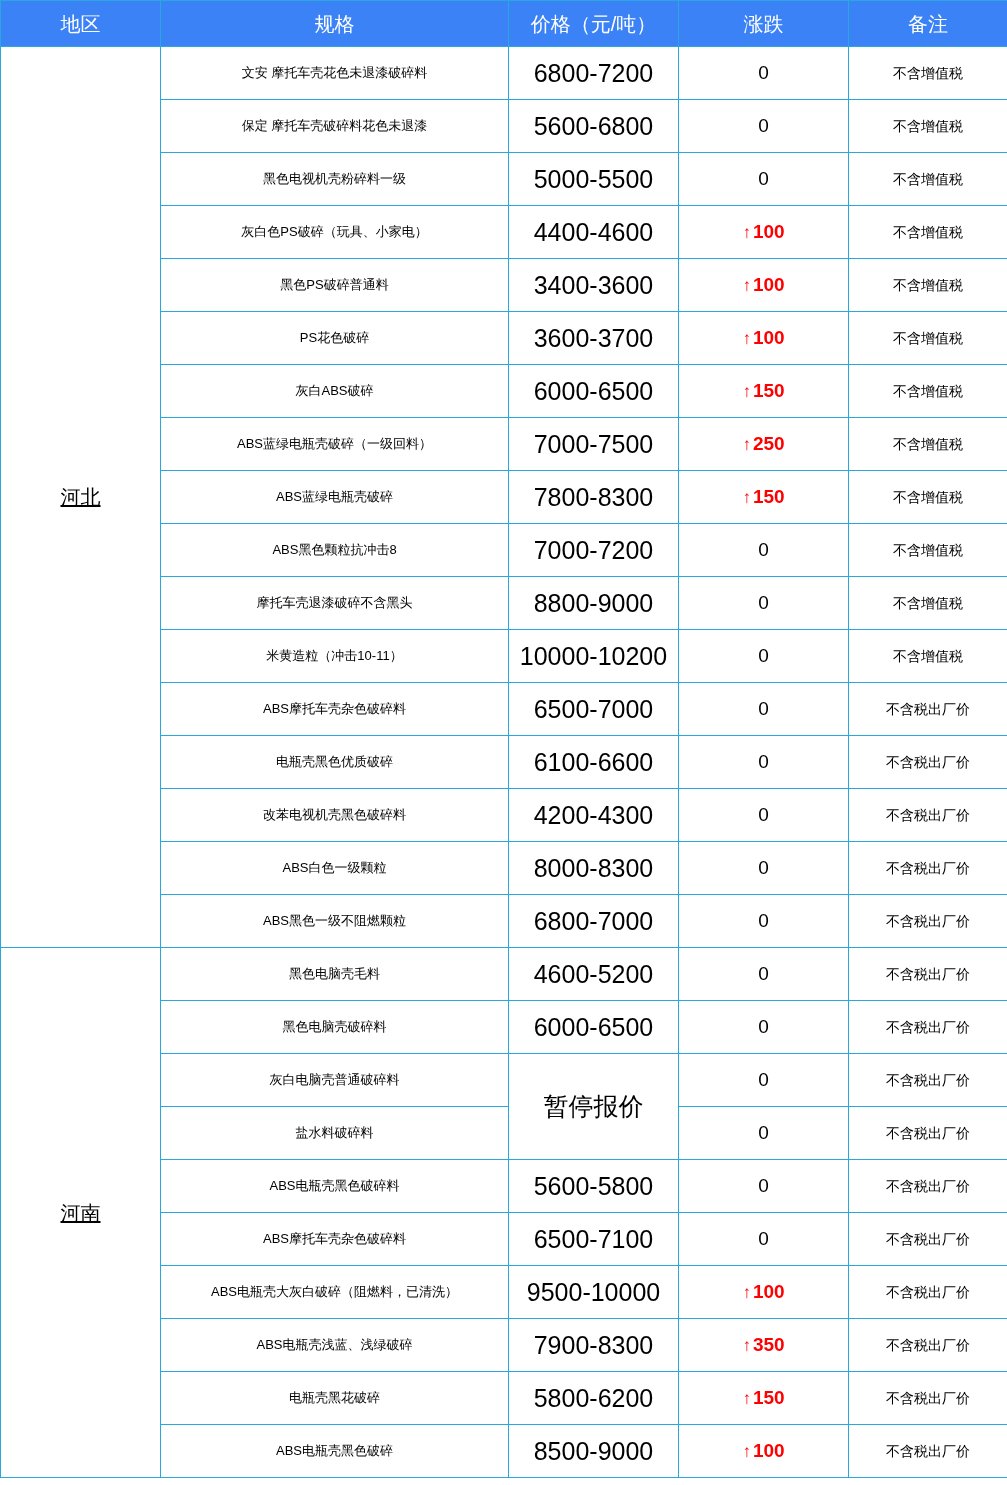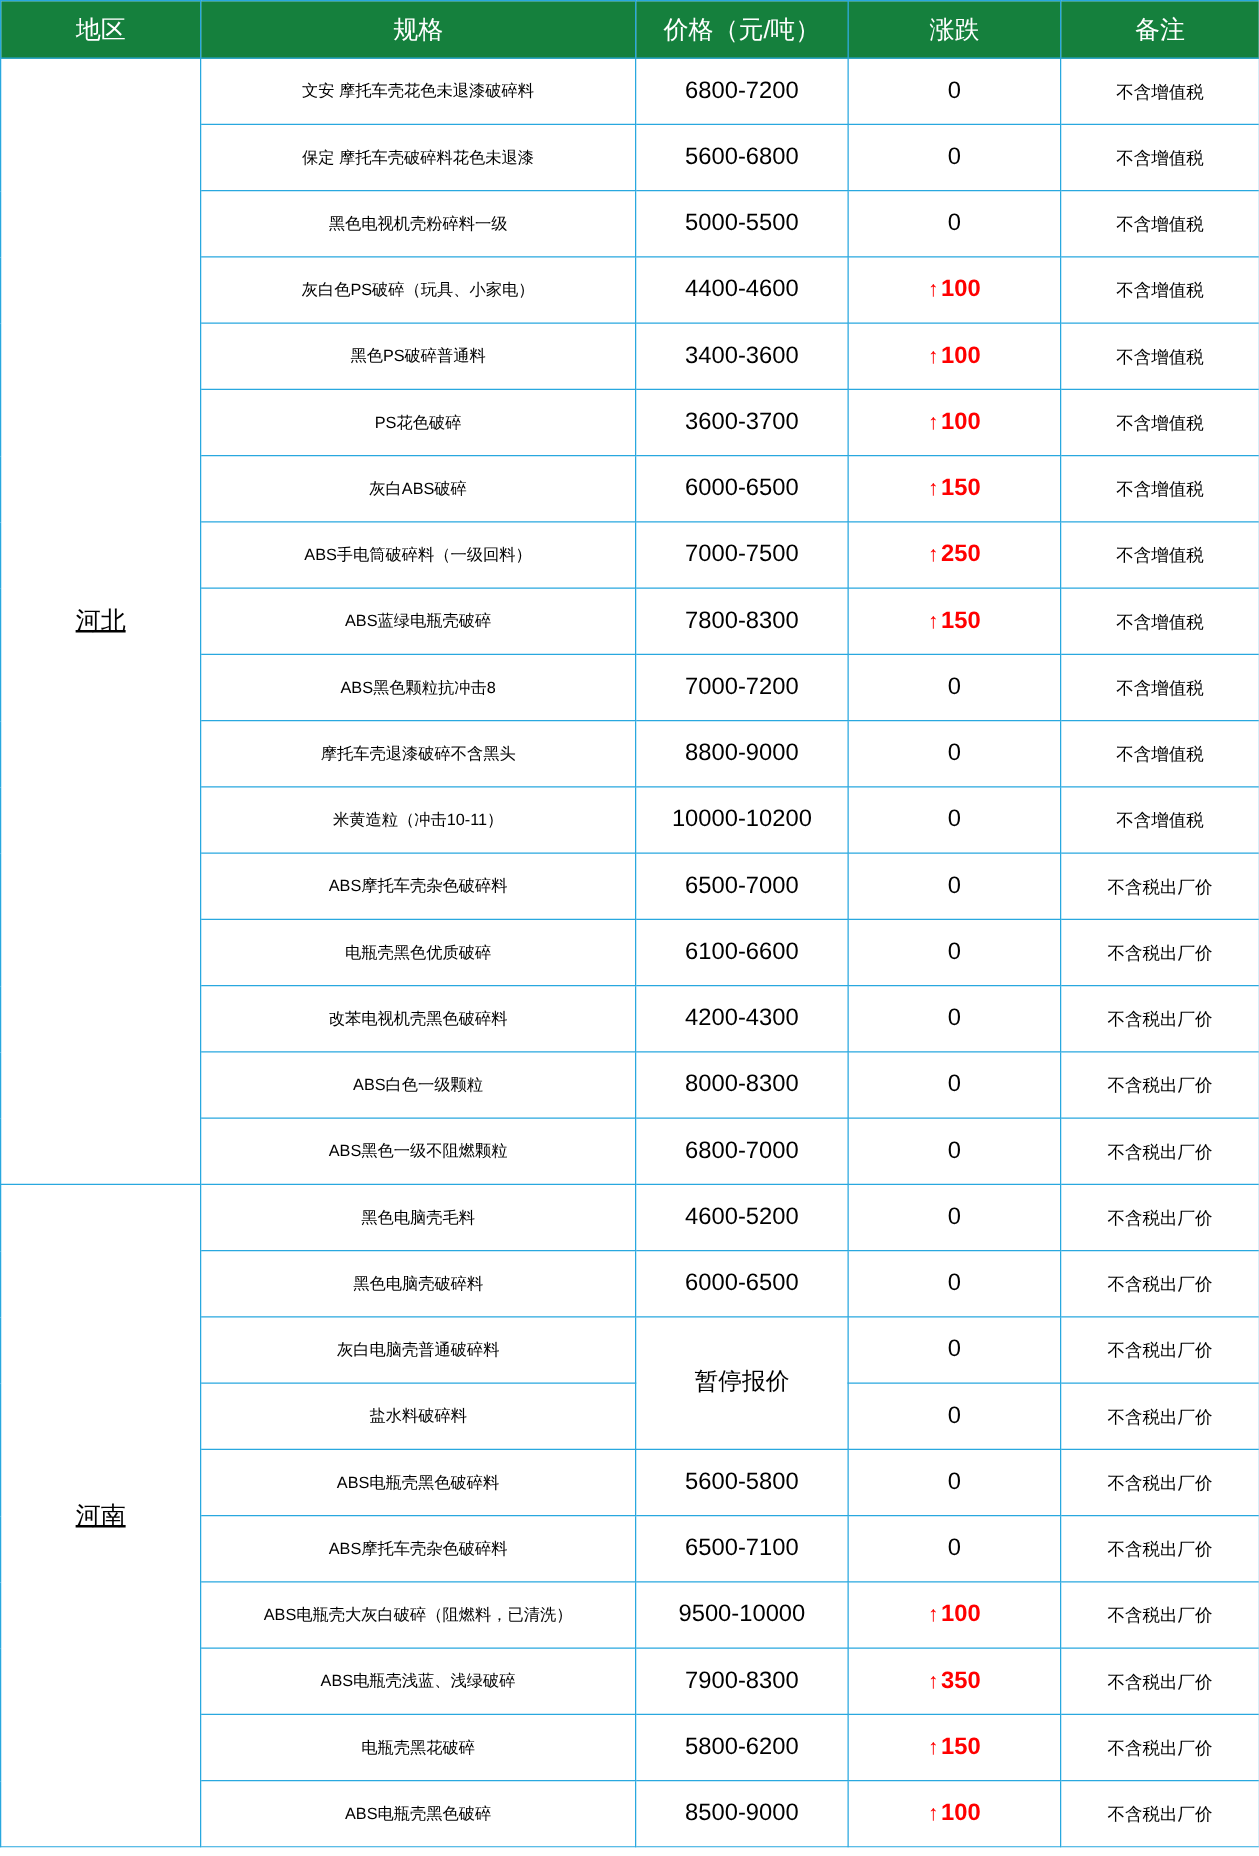--- a/index.html
+++ b/index.html
@@ -21,42 +21,42 @@
   .price-table td {
     border: 1px solid #29a8df;
     text-align: center;
     vertical-align: middle;
     font-size: 19px;
     padding: 4px 6px;
     line-height: 1.3;
     box-sizing: border-box;
   }
   .price-table thead th {
-    background: #15803d;
+    background: #3b82f6;
     color: #ffffff;
     font-weight: normal;
     height: 46px;
     font-size: 20px;
     border-color: #29a8df;
   }
   col.c-region { width: 160px; }
   col.c-spec   { width: 348px; }
   col.c-price  { width: 170px; }
   col.c-change { width: 170px; }
   col.c-note   { width: 159px; }
 
   td.region-cell {
     font-size: 20px;
     text-decoration: underline;
   }
   td.spec-cell {
     font-size: 13px;
   }
   td.price-cell {
-    font-size: 19px;
+    font-size: 25px;
   }
   td.change-cell {
     font-size: 19px;
   }
   td.note-cell {
     font-size: 14px;
   }
   .up {
     color: #ff0000;
     font-weight: bold;
@@ -126,21 +126,21 @@
         <td class="change-cell"><span class="up"><span class="arrow">↑</span>100</span></td>
         <td class="note-cell">不含增值税</td>
       </tr>
       <tr class="data-row">
         <td class="spec-cell">灰白ABS破碎</td>
         <td class="price-cell">6000-6500</td>
         <td class="change-cell"><span class="up"><span class="arrow">↑</span>150</span></td>
         <td class="note-cell">不含增值税</td>
       </tr>
       <tr class="data-row">
-        <td class="spec-cell">ABS手电筒破碎料（一级回料）</td>
+        <td class="spec-cell">ABS蓝绿电瓶壳破碎（一级回料）</td>
         <td class="price-cell">7000-7500</td>
         <td class="change-cell"><span class="up"><span class="arrow">↑</span>250</span></td>
         <td class="note-cell">不含增值税</td>
       </tr>
       <tr class="data-row">
         <td class="spec-cell">ABS蓝绿电瓶壳破碎</td>
         <td class="price-cell">7800-8300</td>
         <td class="change-cell"><span class="up"><span class="arrow">↑</span>150</span></td>
         <td class="note-cell">不含增值税</td>
       </tr>

